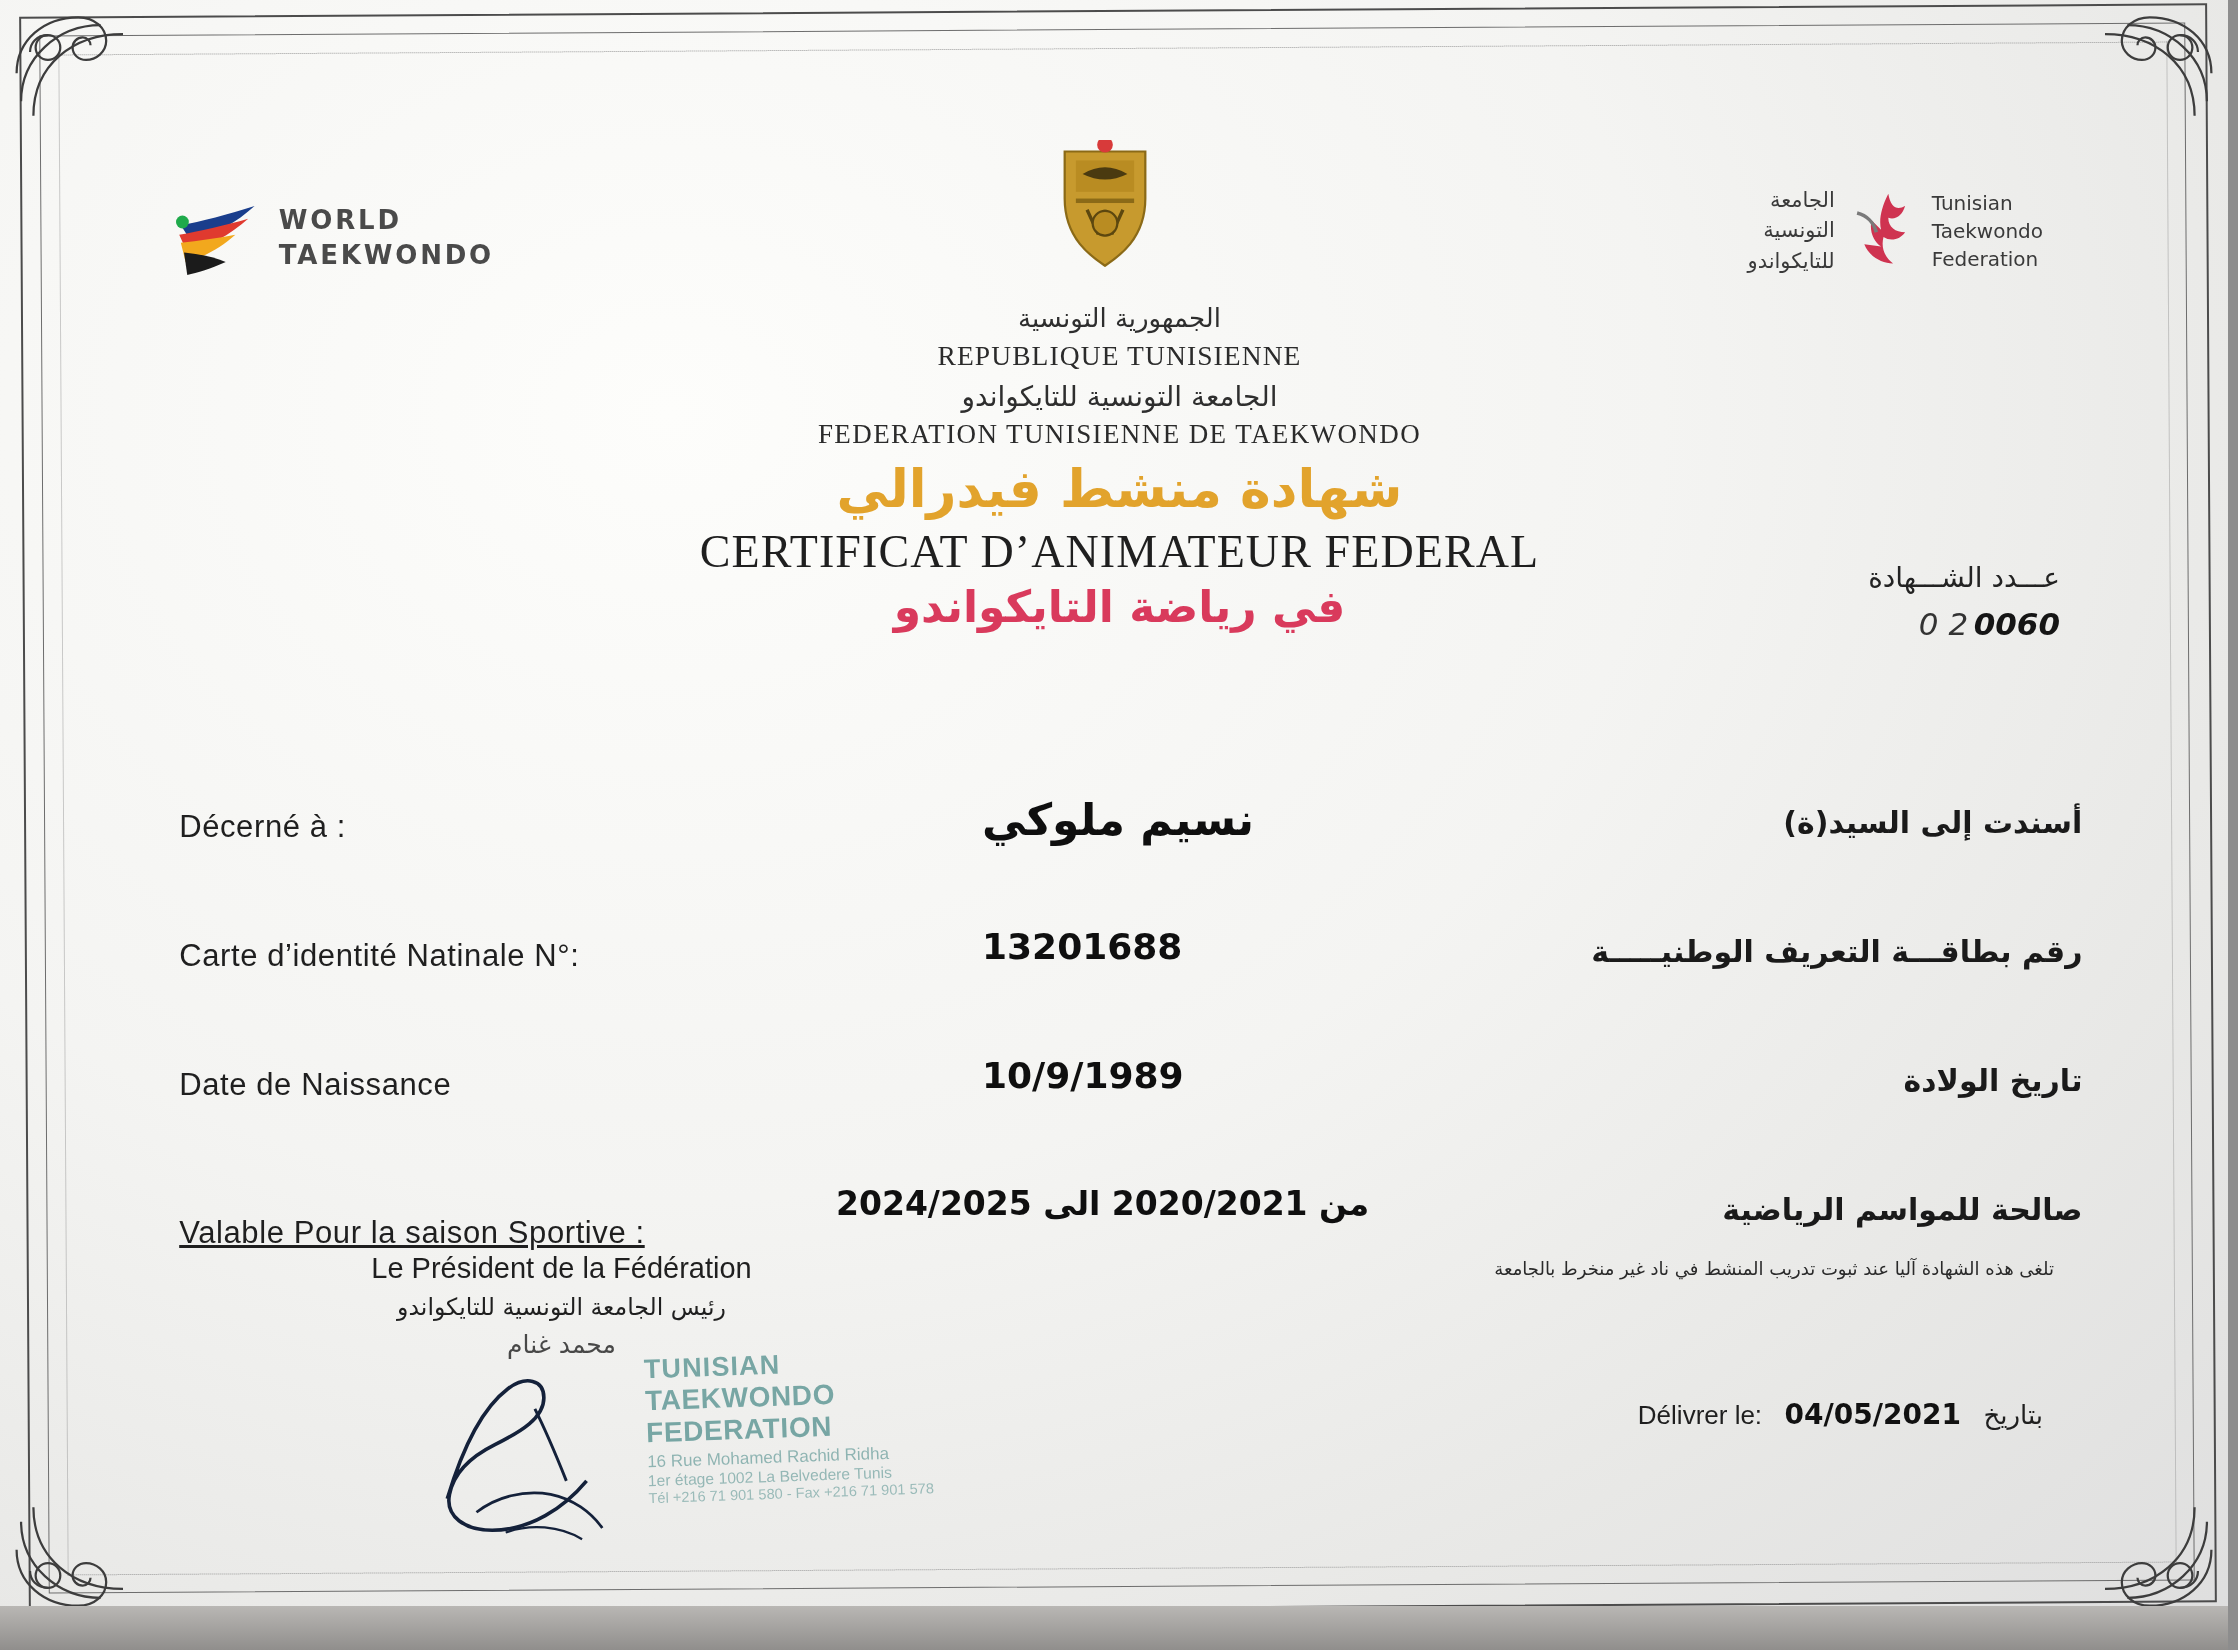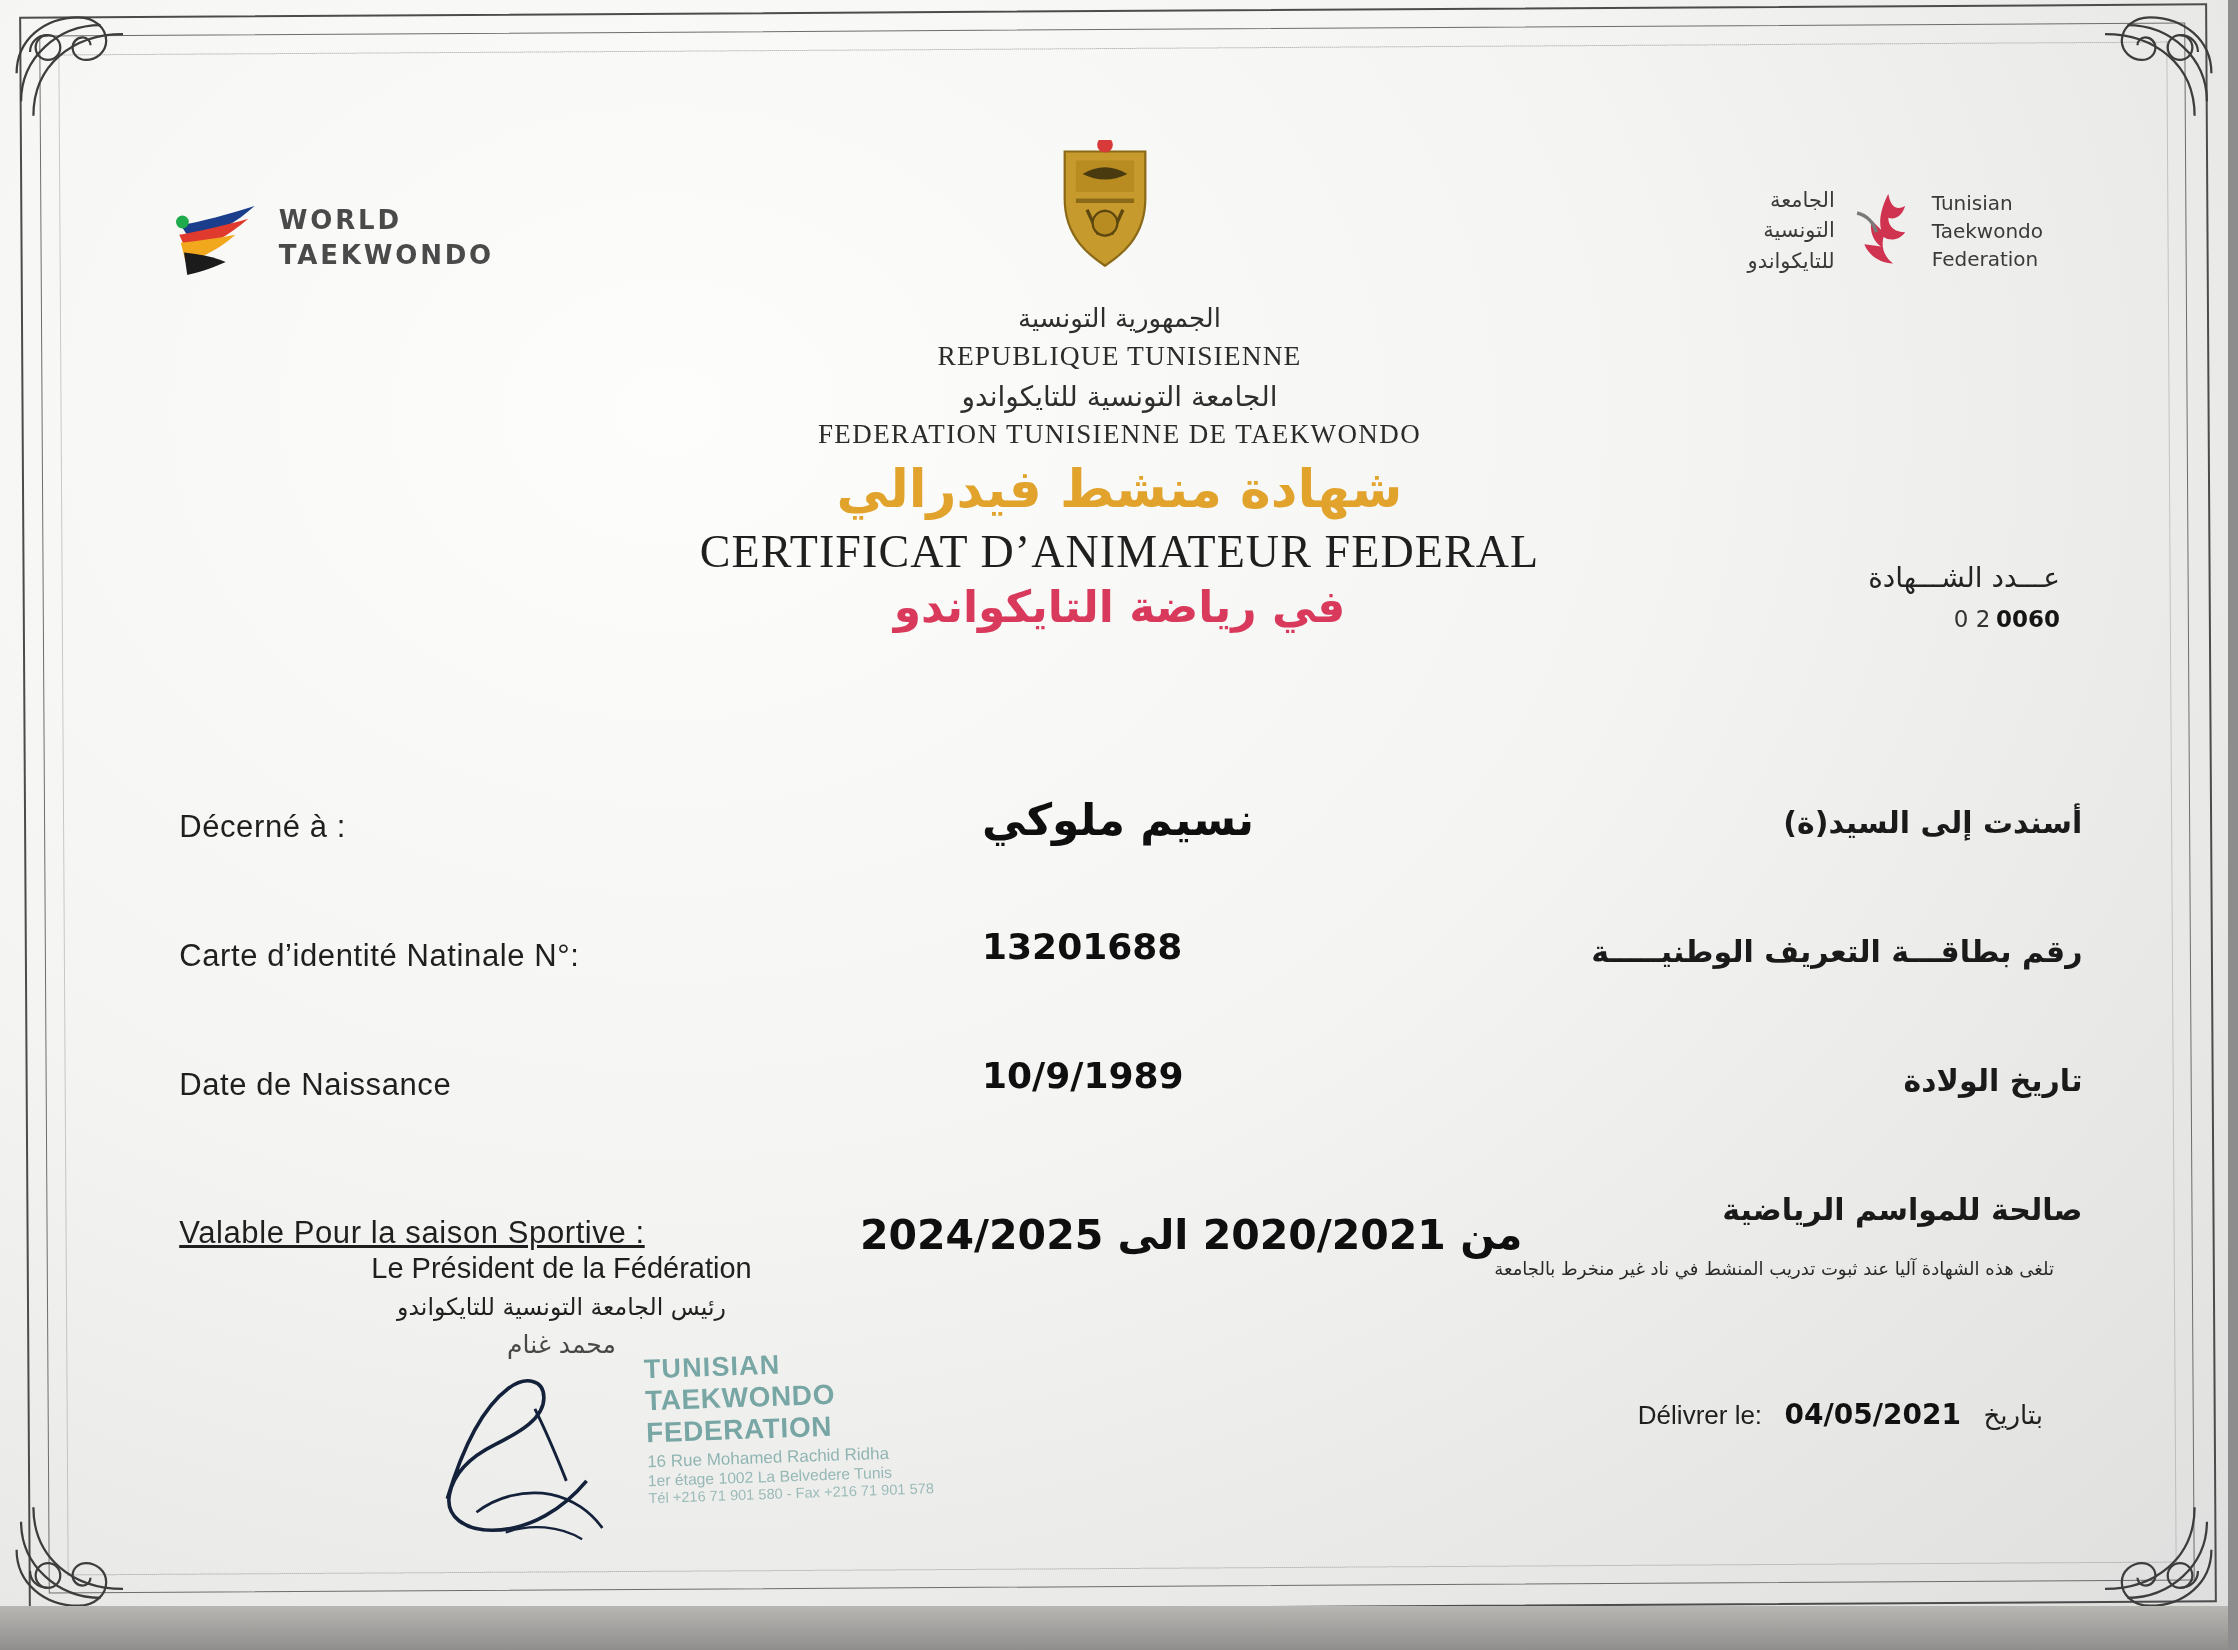--- a/index.html
+++ b/index.html
@@ -185,25 +185,26 @@
   }
   #cert-no-label {
     font-family: "DejaVu Sans", sans-serif;
     font-size: 28px;
     color: #232323;
     letter-spacing: 0.6px;
   }
   #cert-no-value {
     margin-top: 12.4px;
     font-family: "DejaVu Sans", sans-serif;
-    font-size: 23px;
+    font-size: 31px;
     font-weight: 700;
     color: #151515;
     direction: ltr;
     text-align: right;
+    font-style: italic;
   }
   #cert-no-value .prefix {
     font-weight: 400;
     color: #333;
     margin-right: 5.6px;
   }
 
   
   #fields {
     position: absolute;
@@ -242,25 +243,24 @@
     font-size: 30px;
     font-weight: 700;
     color: #1a1a1a;
     direction: rtl;
     text-align: right;
   }
   #row-name .f-val { font-size: 44px; top: -3.4px; }
   #row-cin .f-val  { font-size: 36px; direction: ltr; }
   #row-dob .f-val  { font-size: 36px; direction: ltr; }
   #row-season .f-val {
-    left: 692px;
+    left: 668px;
     width: 943px;
-    font-size: 41px;
-    direction: rtl;
-    margin-top: 27px;
+    font-size: 33px;
+    direction: rtl;
   }
   #row-season .f-fr { top: 31px; text-decoration: underline; }
 
   
   #footnote {
     position: absolute;
     right: 174px;
     top: 1258px;
     font-family: "DejaVu Sans", sans-serif;
     font-size: 18px;

